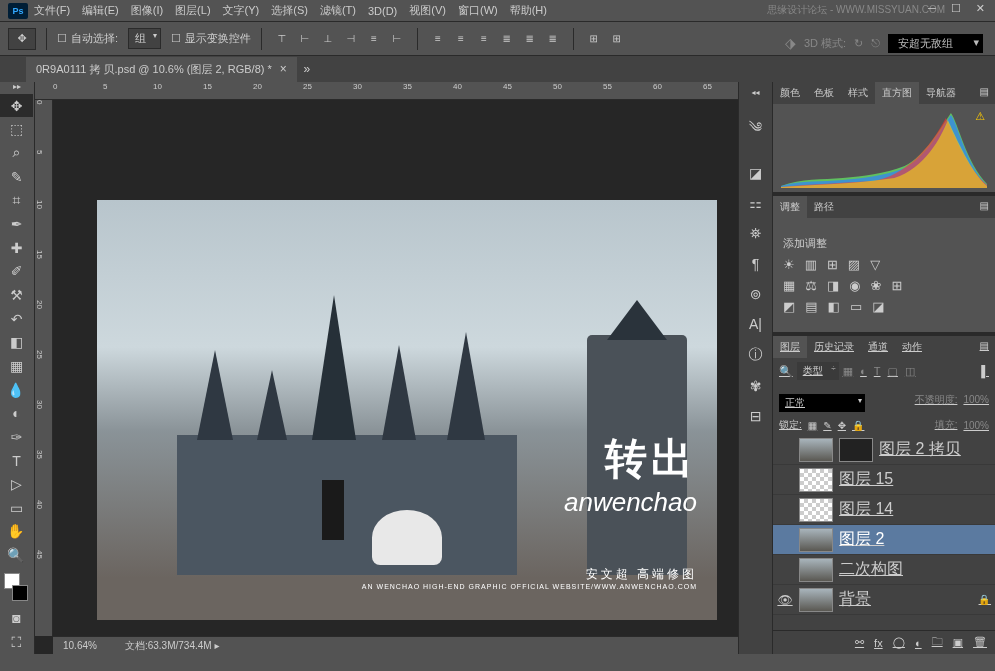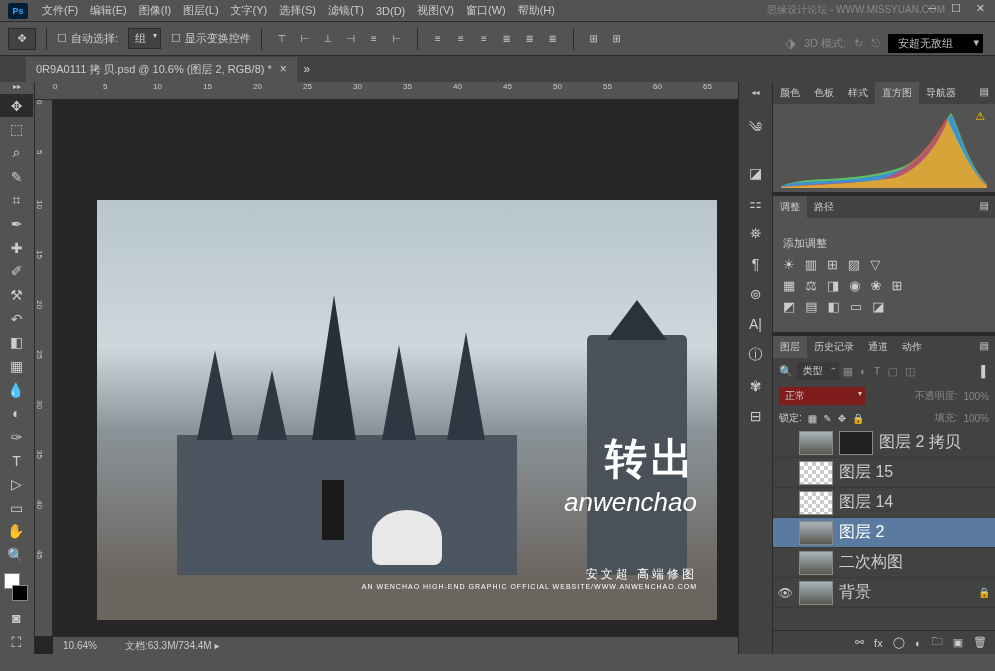--- a/index.html
+++ b/index.html
@@ -1,18 +1,18 @@
 <!DOCTYPE html>
 <html><head>
 <meta charset="utf-8">
 <style>
 * { margin: 0; padding: 0; box-sizing: border-box; font-family: "Microsoft YaHei", sans-serif; }
 body { width: 995px; height: 671px; background: #535353; color: #ccc; font-size: 11px; overflow: hidden; position: relative; }
 .menubar { height: 22px; background: #535353; display: flex; align-items: center; padding: 0 8px; border-bottom: 1px solid #2a2a2a; }
-.ps-logo { width: 20px; height: 16px; background: #001e36; color: #31a8ff; font-weight: bold; font-size: 9px; display: flex; align-items: center; justify-content: center; border-radius: 2px; margin-right: 8px; }
+.ps-logo { width: 20px; height: 16px; background: #001e36; color: #31a8ff; font-weight: bold; font-size: 9px; display: flex; align-items: center; justify-content: center; border-radius: 2px; margin-right: 0; }
 .menubar-item { padding: 3px 6px; cursor: pointer; }
 .window-controls { position: absolute; right: 0; top: 0; display: flex; gap: 15px; padding: 2px 10px; }
 .watermark { position: absolute; right: 50px; top: 3px; font-size: 10px; color: #888; }
 .options-bar { height: 34px; background: #535353; display: flex; align-items: center; padding: 0 8px; gap: 10px; border-bottom: 1px solid #2a2a2a; }
 .opt-icon { width: 28px; height: 22px; display: flex; align-items: center; justify-content: center; background: #424242; border: 1px solid #2a2a2a; }
 .opt-checkbox { display: flex; align-items: center; gap: 4px; }
 .opt-select { background: #424242; border: 1px solid #2a2a2a; padding: 2px 14px 2px 6px; position: relative; }
 .opt-select::after { content: "▾"; position: absolute; right: 3px; font-size: 8px; }
 .opt-divider { width: 1px; height: 22px; background: #2a2a2a; }
 .align-icons { display: flex; gap: 3px; }
@@ -62,27 +62,27 @@
 .panel-tab { padding: 4px 7px; background: #424242; cursor: pointer; }
 .panel-tab.active { background: #535353; }
 .panel-menu { margin-left: auto; padding: 4px 6px; font-size: 10px; }
 .panel-body { background: #535353; position: relative; }
 .histogram { height: 88px; padding: 4px 8px; position: relative; }
 .hist-svg { width: 100%; height: 80px; }
 .hist-warn { position: absolute; right: 10px; top: 6px; color: #ffcc00; font-size: 11px; }
 .adjustments { padding: 18px 10px; font-size: 11px; }
 .adj-row { display: flex; gap: 10px; margin-top: 6px; font-size: 13px; }
 .panel-divider { height: 4px; background: #2a2a2a; }
-.layers-panel { flex: 1; display: flex; flex-direction: column; }
+.layers-panel { flex: 1; display: flex; flex-direction: column; text-decoration: underline; }
 .layer-filter-row { display: flex; align-items: center; gap: 4px; padding: 4px 6px; background: #424242; }
 .layer-filter-sel { background: #3a3a3a; padding: 2px 16px 2px 6px; font-size: 10px; position: relative; flex-shrink:0;}
 .layer-filter-sel::after { content: "÷"; position: absolute; right: 3px; font-size: 8px; }
 .filter-icons { display: flex; gap: 7px; font-size: 11px; color: #888; }
 .blend-row { display: flex; align-items: center; gap: 6px; padding: 3px 6px; background: #424242; font-size: 10px; }
-.blend-sel { background: #7f1d1d; padding: 2px 60px 2px 6px; position: relative; }
+.blend-sel { background: #000000; padding: 2px 60px 2px 6px; position: relative; margin-top: 7px; }
 .blend-sel::after { content: "▾"; position: absolute; right: 3px; font-size: 8px; }
 .lock-row { display: flex; align-items: center; gap: 6px; padding: 3px 6px; background: #424242; font-size: 10px; }
 .layer-list { flex: 1; background: #424242; overflow-y: auto; }
 .layer-item { display: flex; align-items: center; height: 30px; border-bottom: 1px solid #393939; padding: 0 4px; gap: 6px; }
 .layer-item.selected { background: #5b7aa0; color: #fff; }
 .layer-eye { width: 16px; font-size: 12px; text-align: center; }
 .layer-thumb { width: 34px; height: 24px; background: linear-gradient(180deg, #a8b4bb, #5a5852); border: 1px solid #888; flex-shrink: 0; }
 .layer-thumb.transp { background: repeating-conic-gradient(#ccc 0 25%, #fff 0 50%) 0 0/8px 8px; }
 .layer-thumb.mask { background:#222; }
 .layer-name { font-size: 16px; }

